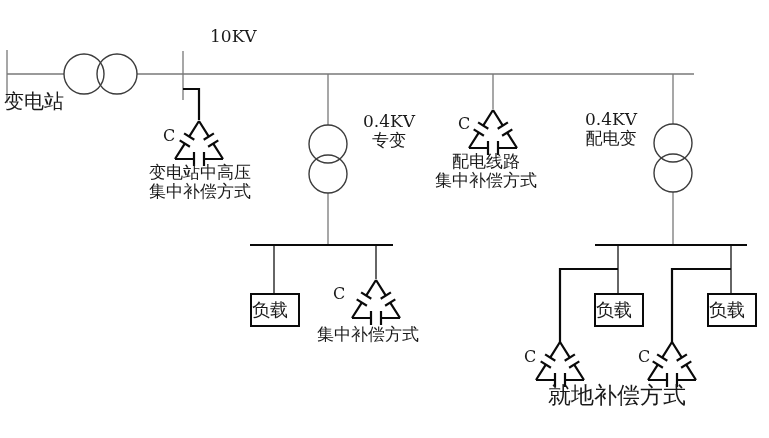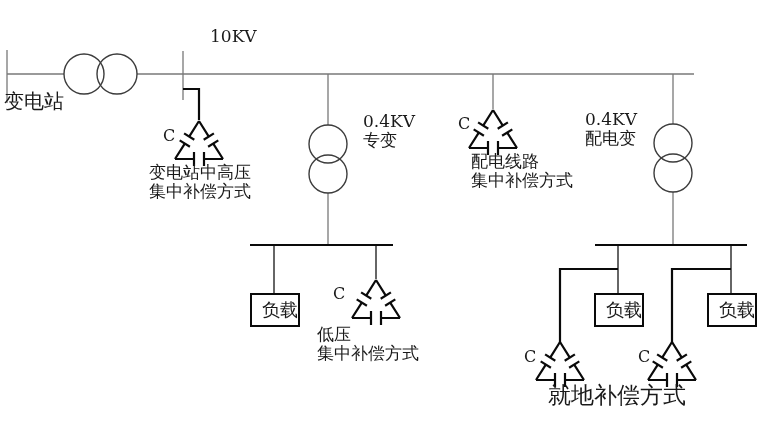--- a/index.html
+++ b/index.html
@@ -12,29 +12,29 @@
     overflow:hidden;
   }
   #wires{position:absolute;left:0;top:0;}
   .lbl{
     position:absolute;
     white-space:nowrap;
     font-size:17px;
     line-height:19px;
     color:#1a1a1a;
   }
-  .lbl.center{transform:translateX(-50%);}
+  .lbl.center{transform:translateX(-50%);text-align:center;}
   .lbl.big{font-size:20px;}
   .lbl.local{font-size:23px;}
   .clbl{position:absolute;font-size:16px;color:#1a1a1a;}
   .loadbox{
     position:absolute;
     width:46px;height:30px;
     border:2px solid #0a0a0a;
-    display:flex;align-items:center;justify-content:flex-end;
+    display:flex;align-items:center;justify-content:flex-start;
     font-size:18px;
     background:#fff;
   }
 </style>
 </head>
 <body>
 
 <div id="stage">
 
   <svg id="wires" width="769" height="438" viewBox="0 0 769 438">
@@ -105,33 +105,32 @@
     <div>变电站中高压</div>
     <div>集中补偿方式</div>
   </div>
 
   <div class="lbl center" style="left:389px;top:112px;">
     <div>0.4KV</div>
     <div>专变</div>
   </div>
 
   <div class="clbl" style="left:458px;top:114px;">C</div>
-  <div class="lbl center" style="left:522px;top:152px;">
+  <div class="lbl center" style="left:486px;top:152px;">
     <div>配电线路</div>
     <div>集中补偿方式</div>
   </div>
 
   <div class="lbl center" style="left:611px;top:110px;">
     <div>0.4KV</div>
     <div>配电变</div>
   </div>
 
   <div class="clbl" style="left:333px;top:284px;">C</div>
   <div class="lbl center" style="left:368px;top:325px;">
-    <div>低压</div>
     <div>集中补偿方式</div>
   </div>
 
   <div class="clbl" style="left:524px;top:347px;">C</div>
   <div class="clbl" style="left:638px;top:347px;">C</div>
   <div class="lbl center local" style="left:617px;top:386px;">就地补偿方式</div>
 
   <div class="loadbox" style="left:250px;top:293px;">
     <span>负载</span>
   </div>

